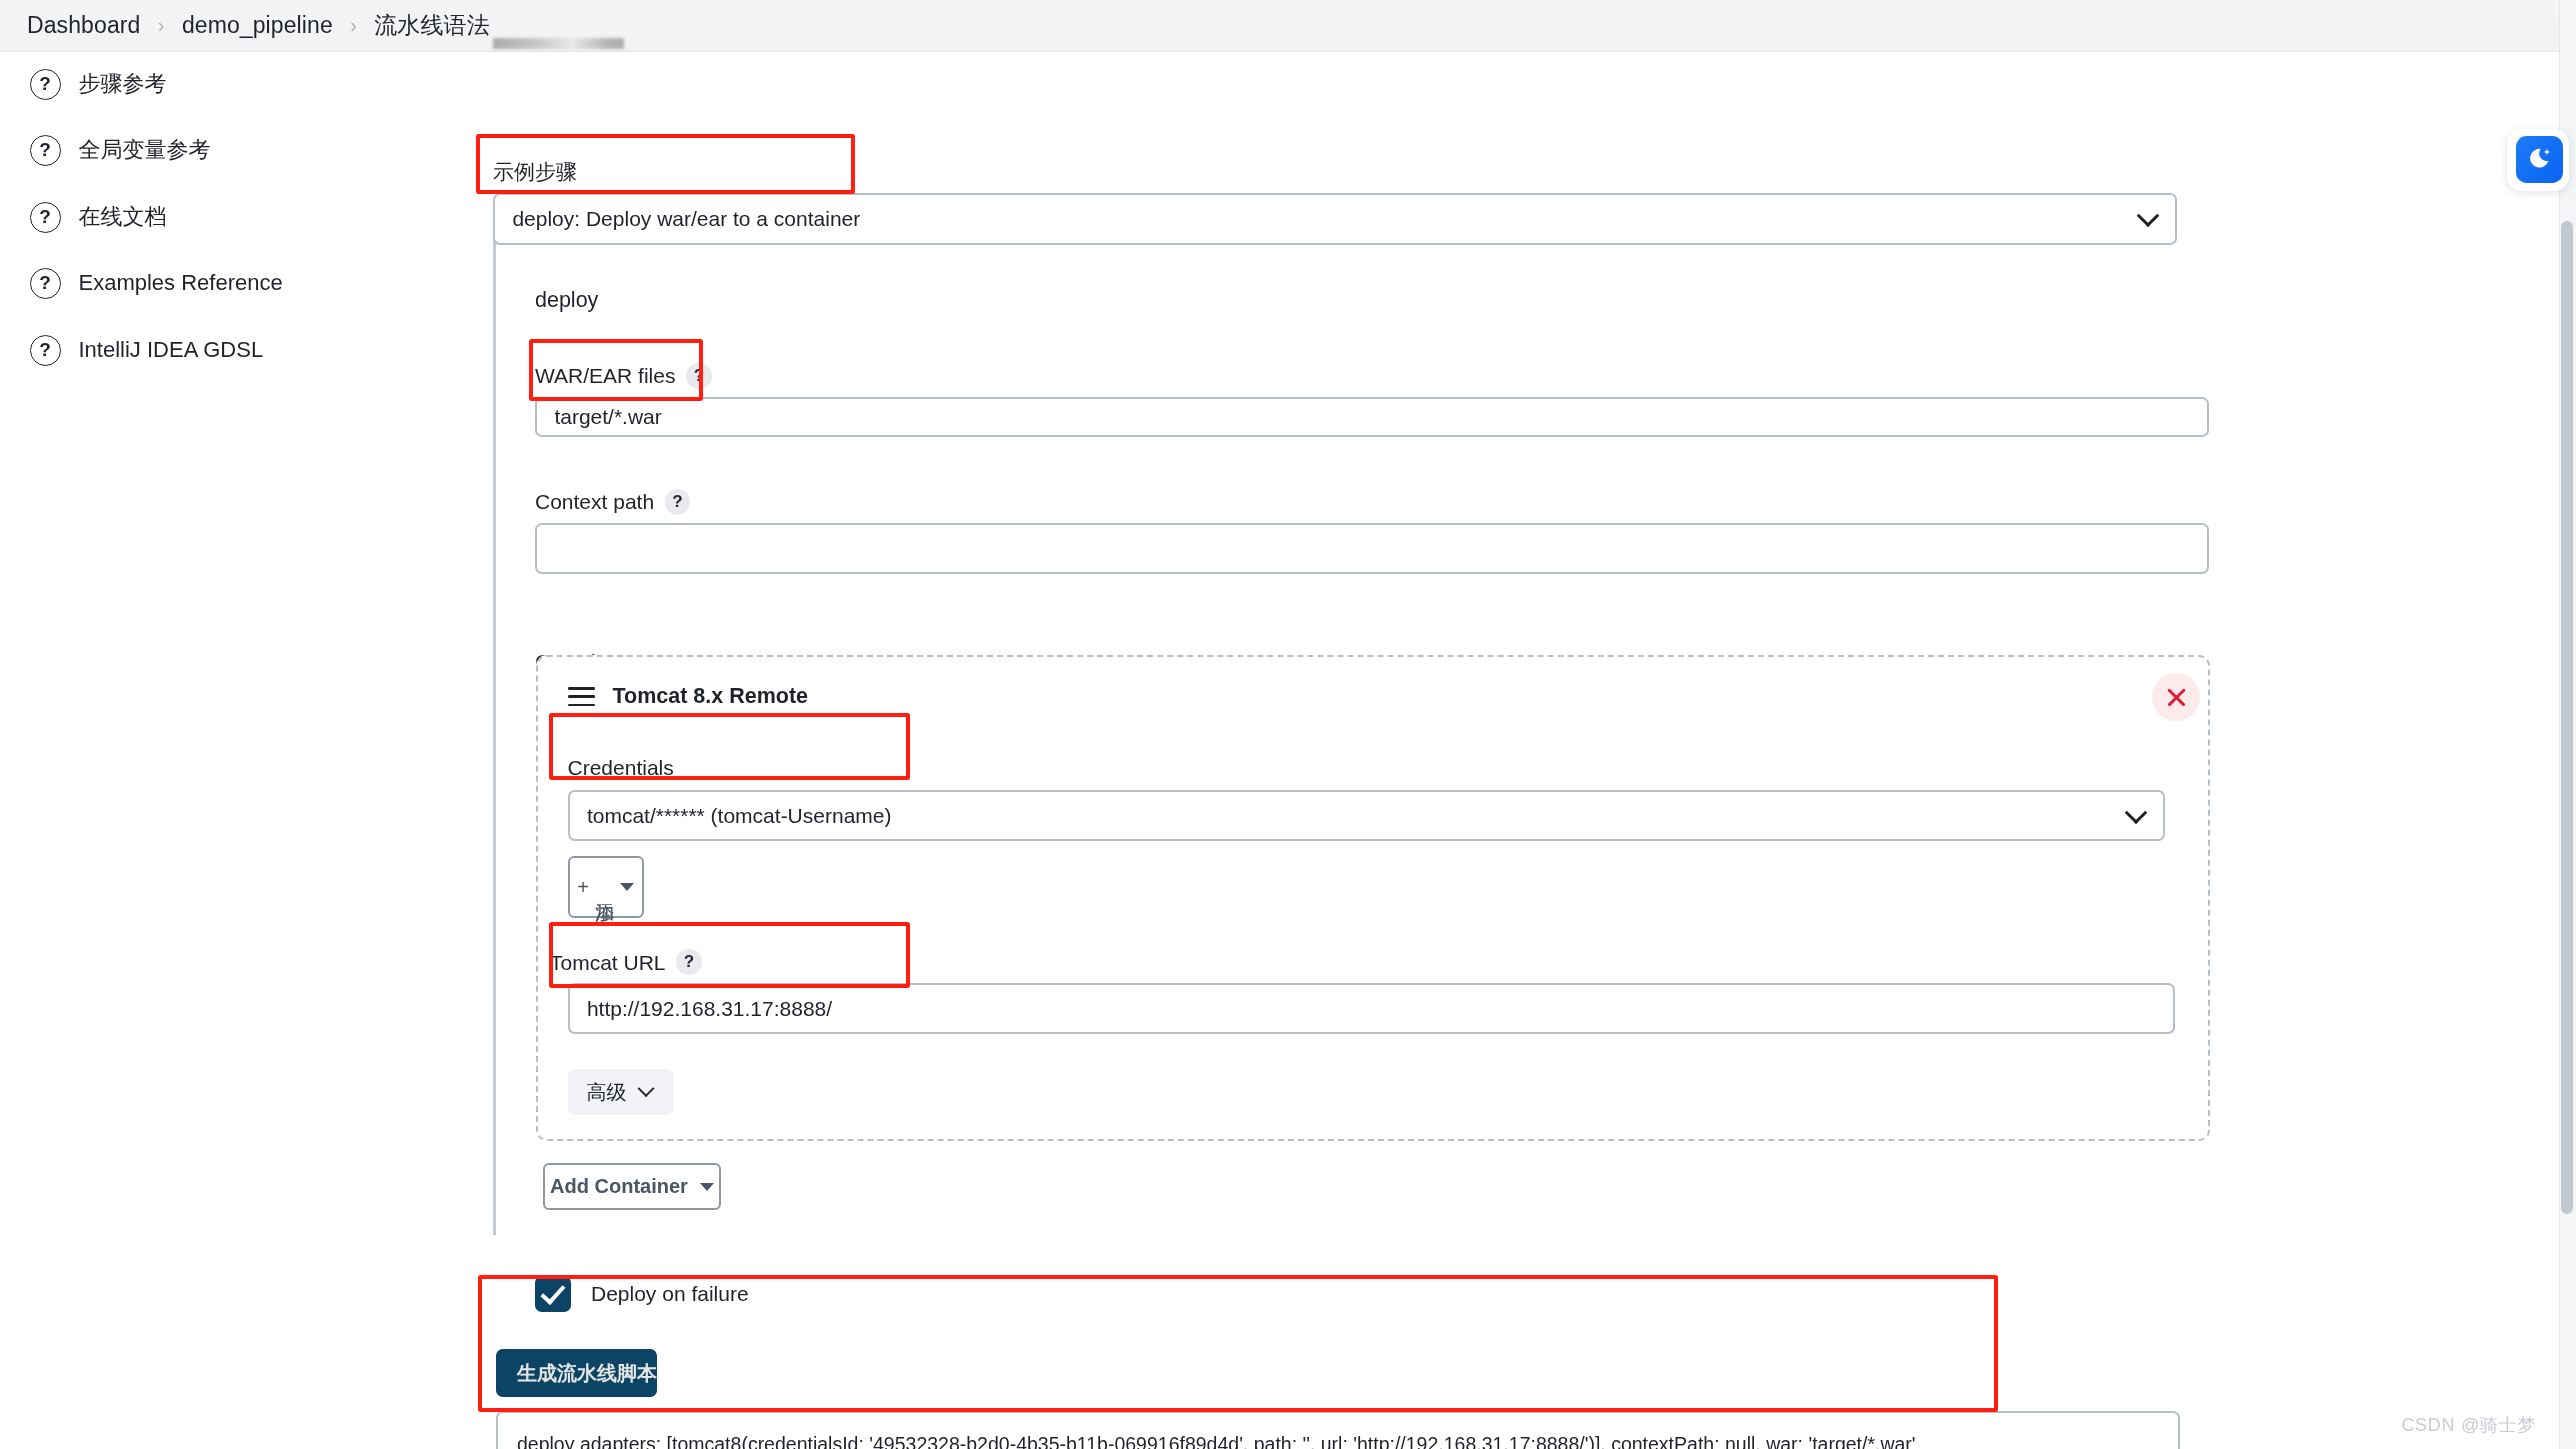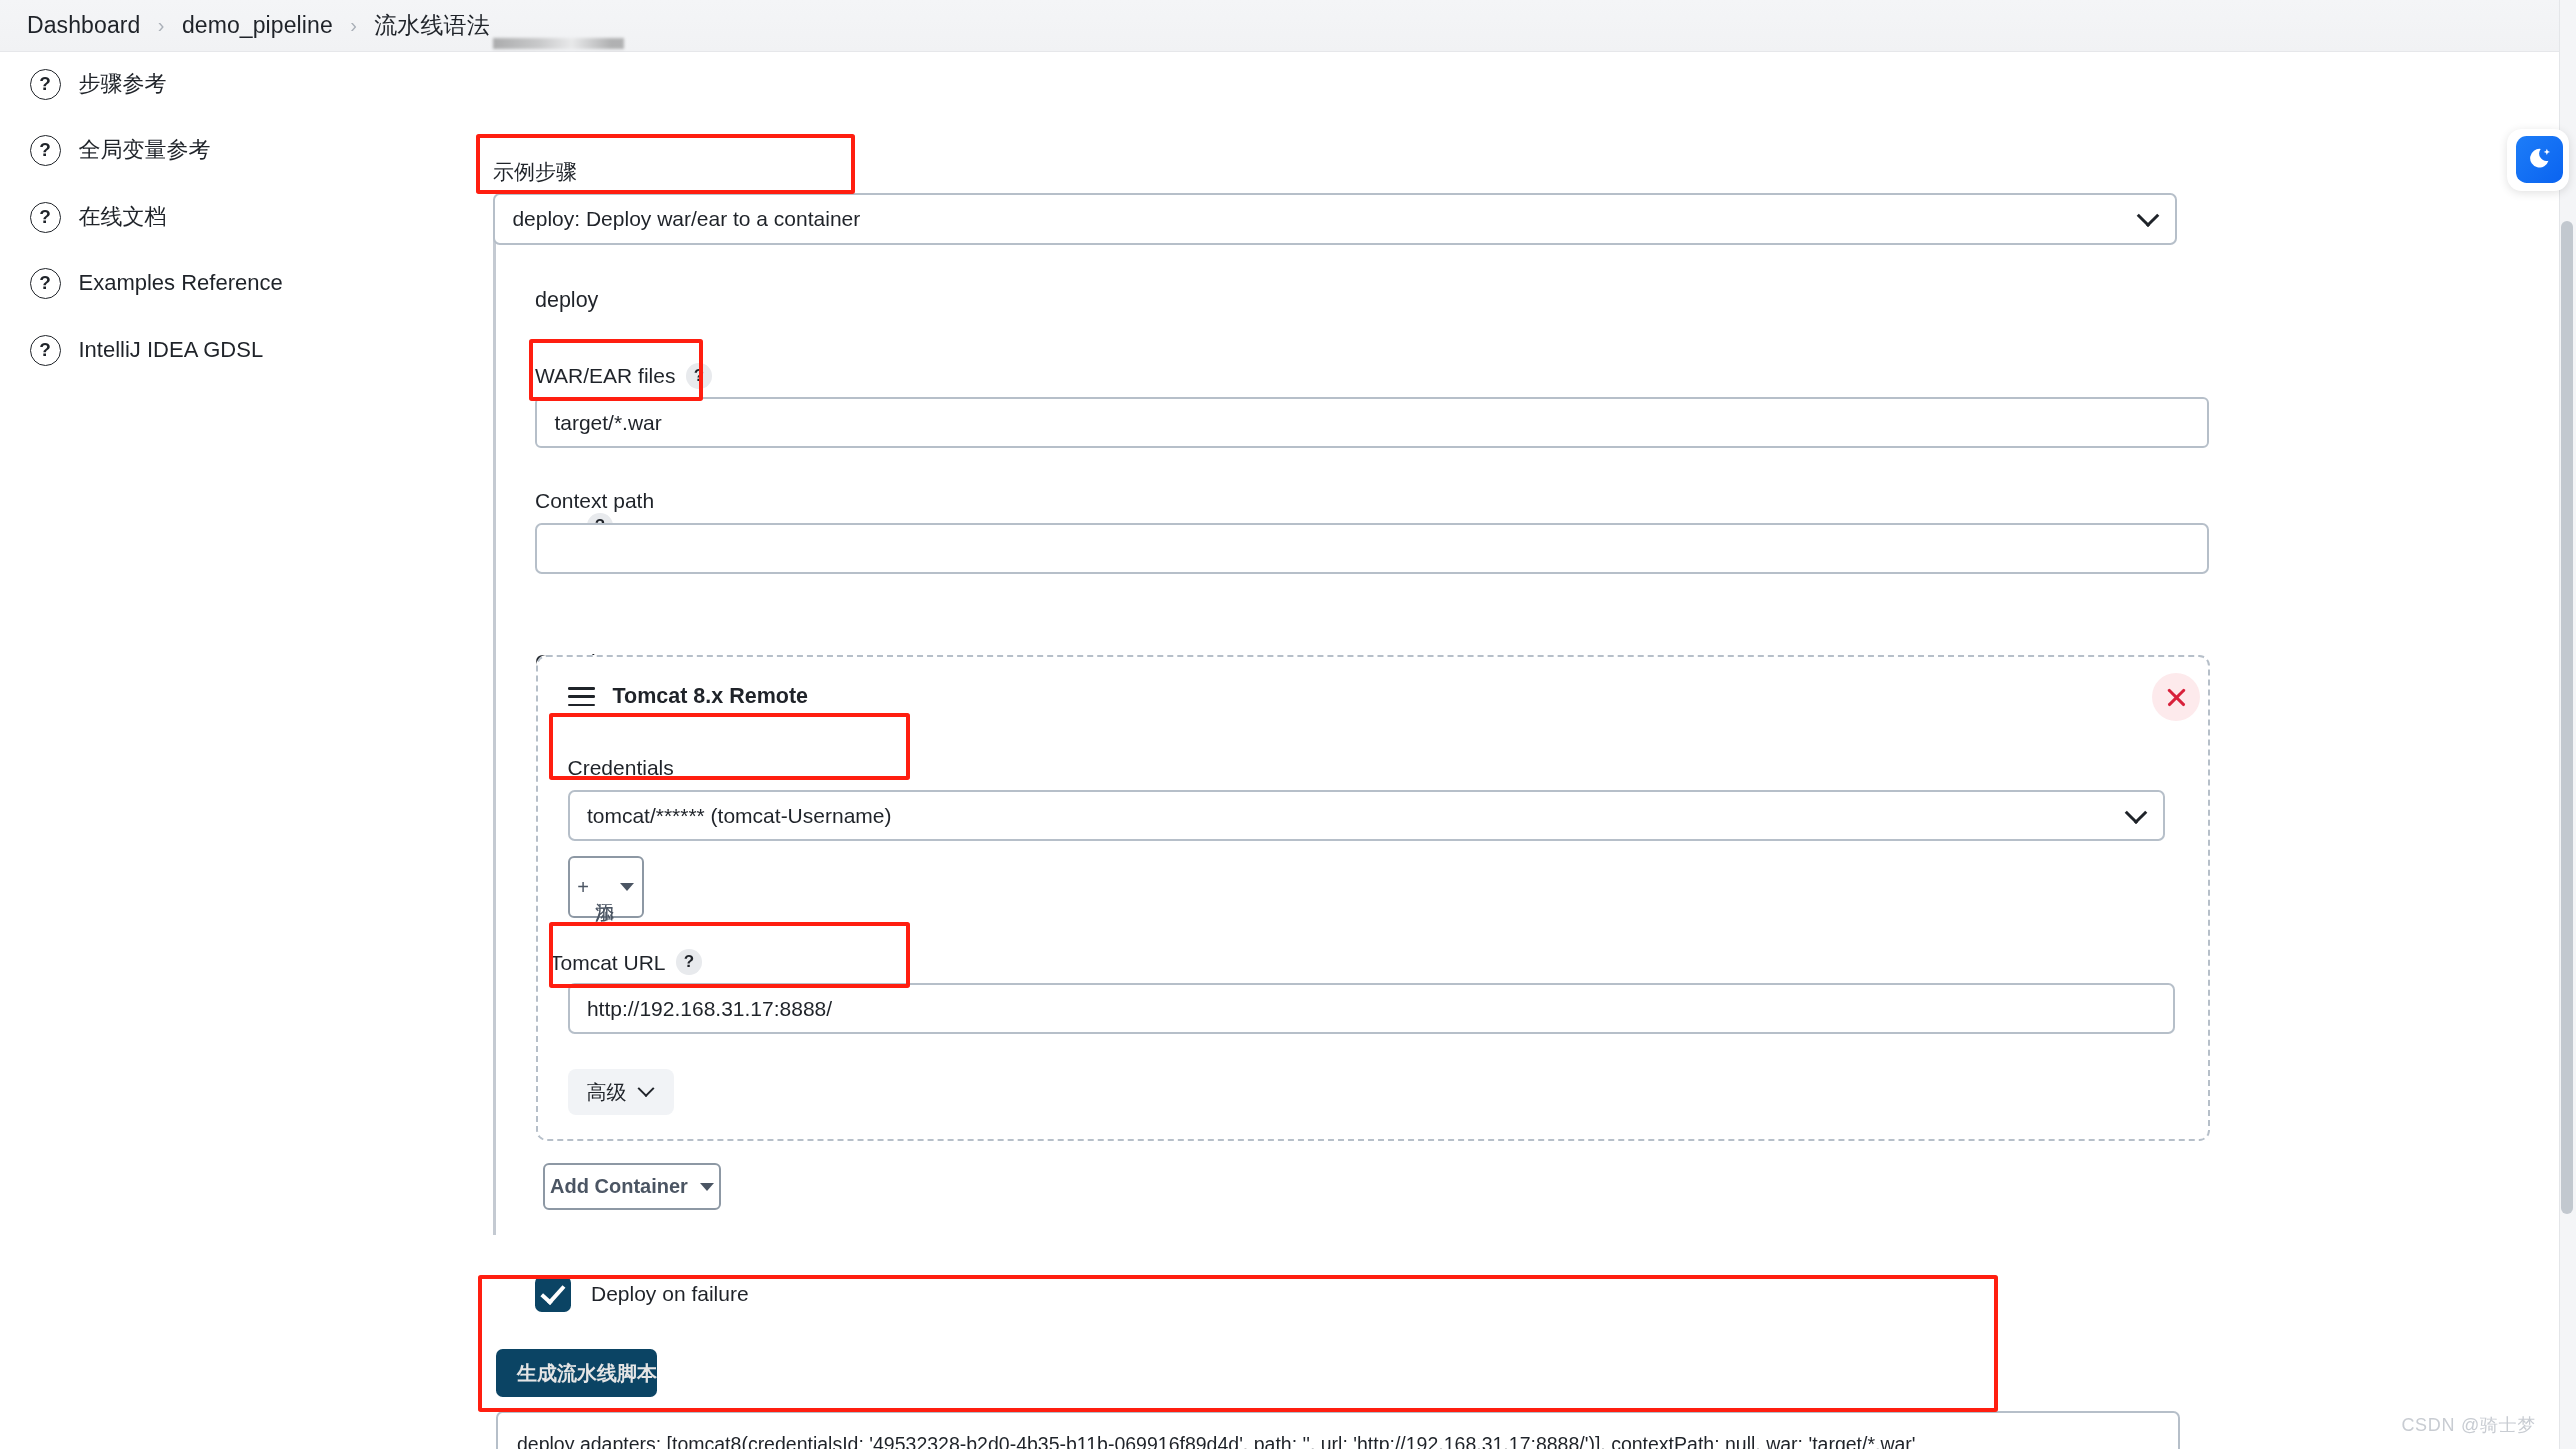--- a/index.html
+++ b/index.html
@@ -260,25 +260,25 @@
     <span>deploy: Deploy war/ear to a container</span>
     <span class="chev"></span>
   </div>
 
   <div style="position:absolute; left:535px; top:235px; font-size:21.5px; color:#1f2329;">deploy</div>
 
   <div style="position:absolute; left:535px; top:310px; display:flex; align-items:center;">
     <span class="field-label">WAR/EAR files</span>
     <span class="help-dot">?</span>
   </div>
-  <div class="txtbox" style="left:535px; top:344px; width:1674px; height:51px;border-radius:6px;">
+  <div class="txtbox" style="left:535px; top:344px; width:1674px; height:40px;">
     <span>target/*.war</span>
   </div>
 
-  <div style="position:absolute; left:535px; top:436px; display:flex; align-items:center;flex-direction:column;">
+  <div style="position:absolute; left:535px; top:436px; display:flex; align-items:center;">
     <span class="field-label">Context path</span>
     <span class="help-dot">?</span>
   </div>
   <div class="txtbox" style="left:535px; top:470px; width:1674px; height:51px;">
     <span></span>
   </div>
 
   <div class="field-label" style="position:absolute; left:535px; top:561px;margin-top:36px;">Containers</div>
 
   <div id="containers-panel" style="left:536px; top:602px; width:1674px; height:486px;">

